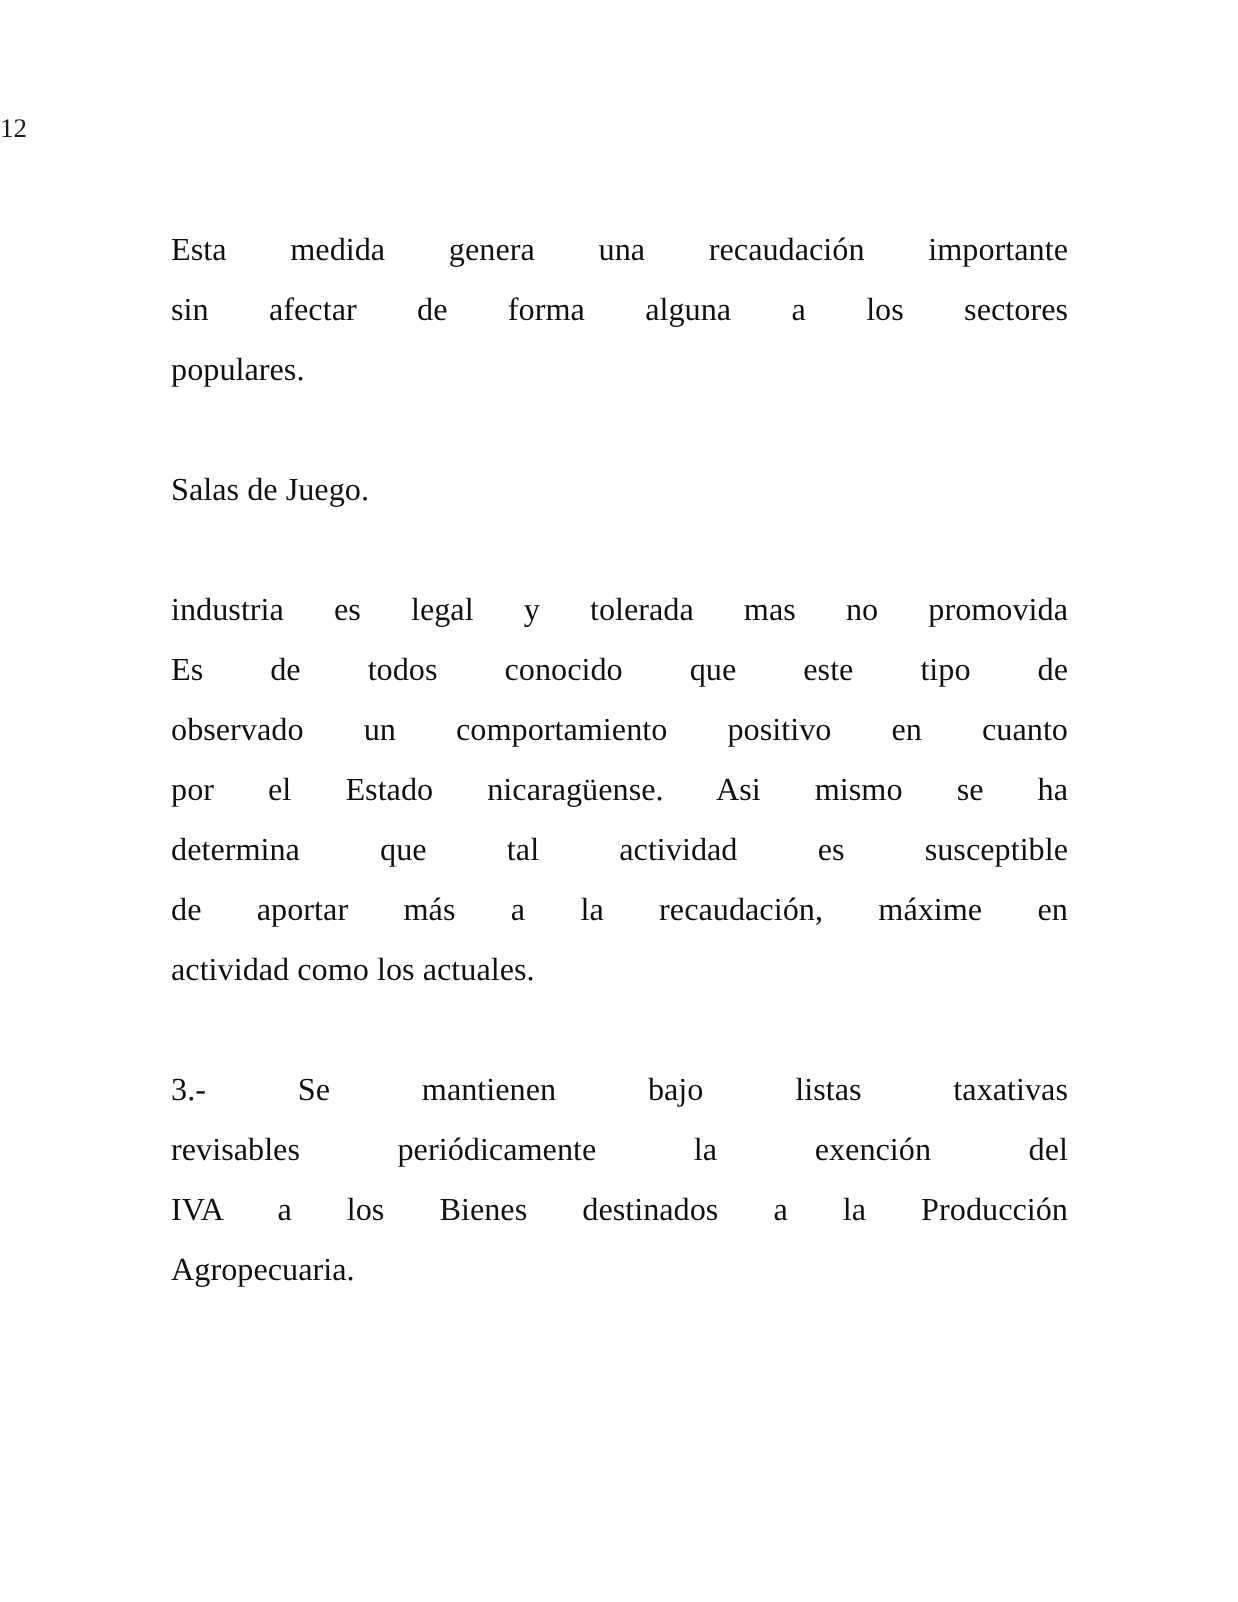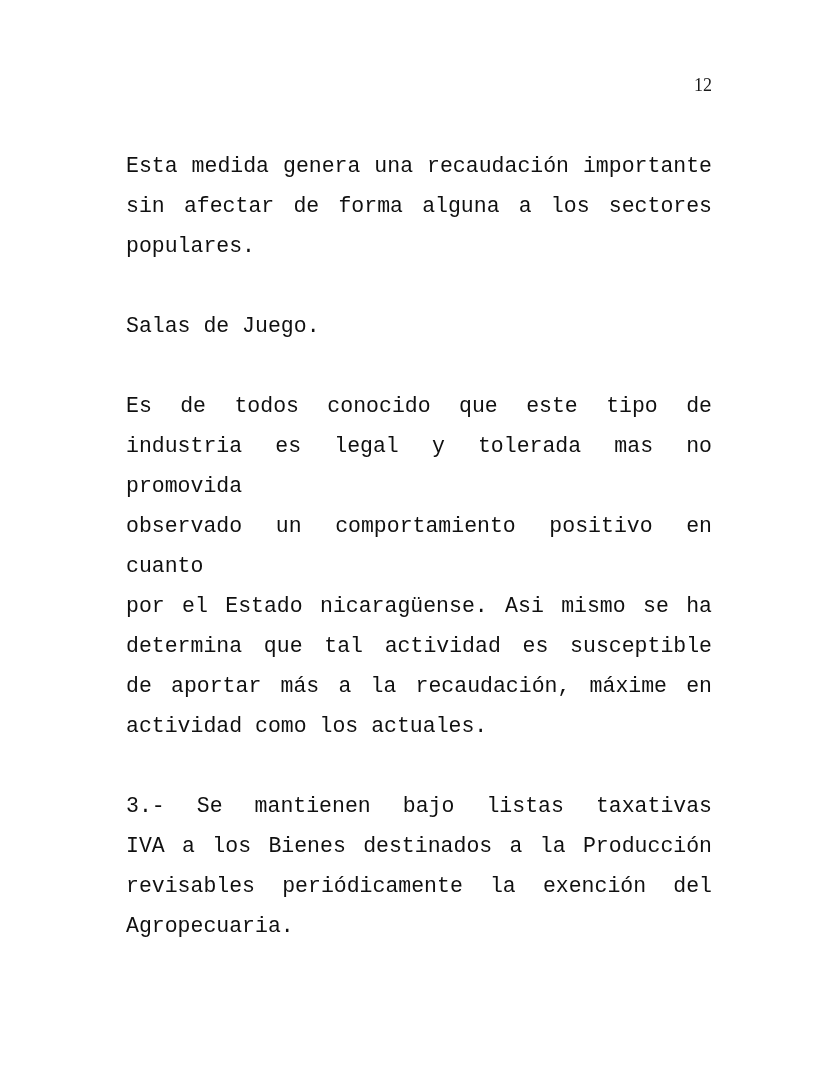--- a/index.html
+++ b/index.html
@@ -12,43 +12,43 @@
     width: 825px;
     height: 1068px;
     background: #ffffff;
     overflow: hidden;
   }
   .page-number {
     position: absolute;
     top: 76px;
     left: 0;
     width: 712px;
-    text-align: right;
     font-family: "Liberation Serif", "DejaVu Serif", serif;
     font-size: 18px;
     line-height: 1;
     color: #1a1a1a;
   }
   .body-text {
     position: absolute;
     top: 146px;
     left: 114px;
     width: 598px;
     font-family: "Liberation Mono", "DejaVu Sans Mono", monospace;
     font-size: 21.5px;
     line-height: 40px;
     color: #101010;
     text-align: justify;
     text-justify: inter-word;
     -webkit-font-smoothing: antialiased;
   }
   .para {
-    margin: 0 0 40px 12px;
+    margin: 0 0 40px 0;
     text-align: justify;
     text-justify: inter-word;
+    font-family: Liberation Serif, serif;
   }
   .para:last-child {
     margin-bottom: 0;
   }
   
   .para > .line {
     display: block;
   }
   .para > .line.just {
     text-align: justify;
@@ -72,30 +72,30 @@
       <span class="line just">Esta medida genera una recaudación importante</span>
       <span class="line just">sin afectar de forma alguna a los sectores</span>
       <span class="line flush">populares.</span>
     </div>
 
     <div class="para">
       <span class="line flush">Salas de Juego.</span>
     </div>
 
     <div class="para">
+      <span class="line just">industria es legal y tolerada mas no promovida</span>
       <span class="line just">Es de todos conocido que este tipo de</span>
-      <span class="line just">industria es legal y tolerada mas no promovida</span>
       <span class="line just">observado un comportamiento positivo en cuanto</span>
       <span class="line just">por el Estado nicaragüense. Asi mismo se ha</span>
       <span class="line just">determina que tal actividad es susceptible</span>
       <span class="line just">de aportar más a la recaudación, máxime en</span>
       <span class="line flush">actividad como los actuales.</span>
     </div>
 
     <div class="para">
       <span class="line just">3.- Se mantienen bajo listas taxativas</span>
+      <span class="line just">revisables periódicamente la exención del</span>
       <span class="line just">IVA a los Bienes destinados a la Producción</span>
-      <span class="line just">revisables periódicamente la exención del</span>
       <span class="line flush">Agropecuaria.</span>
     </div>
 
   </div>
 </div>
 
 </body></html>

